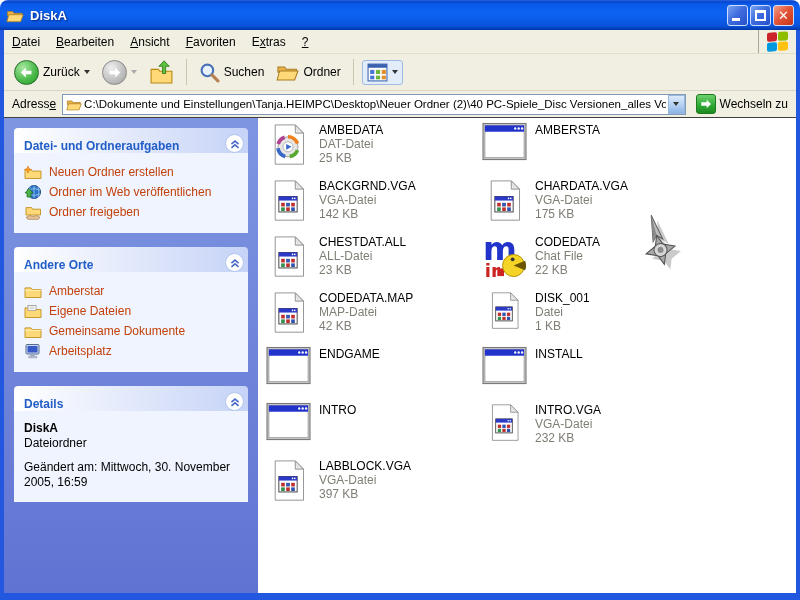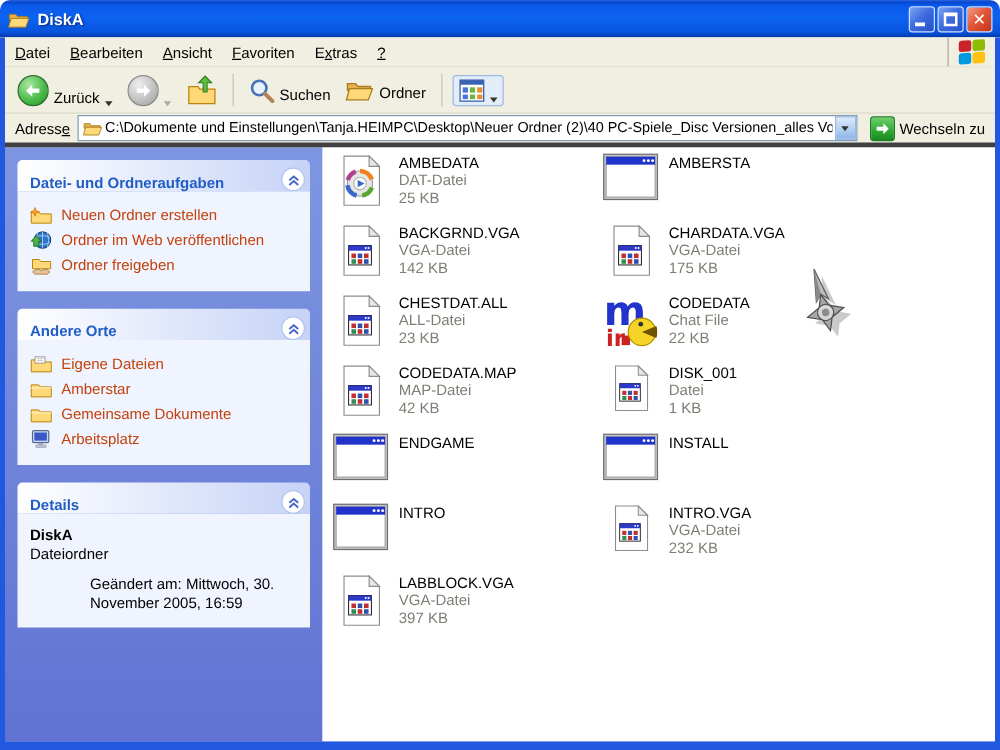--- a/index.html
+++ b/index.html
@@ -36,32 +36,32 @@
   
   .menubar{height:24px;display:flex;align-items:stretch;background:#f1efe2;border-bottom:1px solid #e2dfc8;}
   .menu-item{display:flex;align-items:center;padding:0 8px;cursor:default;}
   .menu-item u{text-decoration:underline;}
   .menu-logo{margin-left:auto;width:38px;border-left:1px solid #aca899;display:flex;align-items:center;justify-content:center;background:#f1efe2;}
   .winflag{width:22px;height:20px;display:grid;grid-template-columns:10px 10px;grid-template-rows:9px 9px;gap:1px;transform:skewY(-4deg);}
   .winflag div{border-radius:2px;}
   .wf-r{background:#cc2229;} .wf-g{background:#8ebc00;} .wf-b{background:#0099dd;} .wf-y{background:#ffc20e;}
   
   .toolbar{height:37px;display:flex;align-items:center;padding:0 6px;gap:4px;background:#f1efe2;border-bottom:1px solid #d8d5c5;}
-  .tb-btn{display:flex;align-items:flex-end;gap:4px;padding:2px 4px;border-radius:3px;}
+  .tb-btn{display:flex;align-items:center;gap:4px;padding:2px 4px;border-radius:3px;}
   .tb-label{font-size:12px;}
   .circle-btn{width:25px;height:25px;border-radius:50%;border:1px solid #2c6b2c;
     background:radial-gradient(circle at 35% 30%,#a8e8a0 0%,#4dbb4d 55%,#1f9a1f 100%);
     display:flex;align-items:center;justify-content:center;}
   .circle-btn.disabled{border-color:#8a8a8a;background:radial-gradient(circle at 35% 30%,#efefef 0%,#c2c2c2 55%,#9c9c9c 100%);}
   .caret{width:0;height:0;border-left:3.5px solid transparent;border-right:3.5px solid transparent;border-top:4px solid #333;}
   .caret.disabled{border-top-color:#aaa;}
   .tb-sep{width:1px;height:26px;background:#c9c5ae;margin:0 4px;}
   .views-btn{border:1px solid #9ebae0;background:#e3edfa;}
   
-  .addressbar{height:27px;display:flex;align-items:center;padding:0 4px 0 8px;gap:6px;background:#f1efe2;border-bottom:4px solid #404040;}
+  .addressbar{height:27px;display:flex;align-items:center;padding:0 4px 0 8px;gap:6px;background:#f1efe2;border-bottom:1px solid #404040;}
   .addr-label{color:#000;}
   .addr-label u{text-decoration:underline;}
   .addr-box{flex:1;height:21px;background:#fff;border:1px solid #7f9db9;display:flex;align-items:center;padding-left:3px;}
   .addr-box input{flex:1;border:0;outline:none;font-family:"Liberation Sans",sans-serif;font-size:11.5px;padding:0 2px;min-width:0;}
   .addr-drop{width:17px;height:19px;background:linear-gradient(180deg,#dceafb 0%,#b7d3f3 50%,#8cb4e6 100%);border:1px solid #9ab8dd;display:flex;align-items:center;justify-content:center;}
   .go-btn{display:flex;align-items:center;gap:4px;padding:0 4px;}
   .go-icon{width:20px;height:20px;border-radius:3px;border:1px solid #1d7a1d;
     background:linear-gradient(180deg,#6ed06e 0%,#2da832 60%,#1d8a22 100%);
     display:flex;align-items:center;justify-content:center;}
   
@@ -71,21 +71,21 @@
   .panel-header{height:25px;border-radius:4px 4px 0 0;
     background:linear-gradient(90deg,#ffffff 0%,#c6d3f7 100%);
     display:flex;align-items:flex-end;padding:0 4px 0 10px;
     color:#215dc6;font-weight:bold;font-size:12px;}
   .panel-chevron{margin-left:auto;width:19px;height:19px;border-radius:50%;background:#fff;border:1px solid #b0c4f0;display:flex;align-items:center;justify-content:center;}
   .panel-body{background:#f0f4fe;padding:9px 6px 11px 10px;}
   .side-item{display:flex;align-items:center;gap:7px;min-height:20px;cursor:pointer;}
   .side-item span.lbl{color:#c2410c;font-size:12px;}
   .details-body{color:#000;font-size:12px;line-height:15px;padding:10px 8px 12px 10px;background:#f0f4fe;}
   .details-name{font-weight:bold;}
-  .details-mod{margin-top:9px;margin-left:48px;}
+  .details-mod{margin-top:9px;}
   
   .filearea{flex:1;background:#fff;position:relative;padding:4px 0 0 7px;overflow:hidden;}
   .tiles{display:grid;grid-template-columns:216px 216px;grid-auto-rows:56px;}
   .tile{display:flex;gap:8px;align-items:flex-start;width:212px;cursor:default;}
   .tile .ic{width:46px;flex:0 0 46px;display:flex;justify-content:center;}
   .tile.app{align-items:flex-start;height:48px;}
   .t-name{font-size:12px;line-height:14px;color:#000;padding-top:1px;}
   .t-sub{font-size:12px;line-height:14px;color:#7f7d74;}
   
   .cursor{position:absolute;left:636px;top:214px;width:56px;height:64px;pointer-events:none;z-index:50;}
@@ -399,29 +399,29 @@
             <span>Andere Orte</span>
             <div class="panel-chevron">
                 <svg width="16" height="16" viewBox="0 0 18 18">
                   <use href="#sym-chevron-up"></use>
                 </svg>
               </div>
           </div>
           <div class="panel-body">
             <div class="side-item">
               <svg width="18" height="15" viewBox="0 0 18 14">
-                  <use href="#sym-documents"></use>
-                </svg>
-              <span class="lbl">Eigene Dateien</span>
+                  <use href="#sym-folder-closed"></use>
+                </svg>
+              <span class="lbl">Amberstar</span>
             </div>
             <div class="side-item">
               <svg width="18" height="15" viewBox="0 0 18 14">
-                  <use href="#sym-folder-closed"></use>
-                </svg>
-              <span class="lbl">Amberstar</span>
+                  <use href="#sym-documents"></use>
+                </svg>
+              <span class="lbl">Eigene Dateien</span>
             </div>
             <div class="side-item">
               <svg width="18" height="15" viewBox="0 0 18 14">
                   <use href="#sym-folder-closed"></use>
                 </svg>
               <span class="lbl">Gemeinsame Dokumente</span>
             </div>
             <div class="side-item">
               <svg width="18" height="16" viewBox="0 0 18 16">
                   <use href="#sym-computer"></use>

